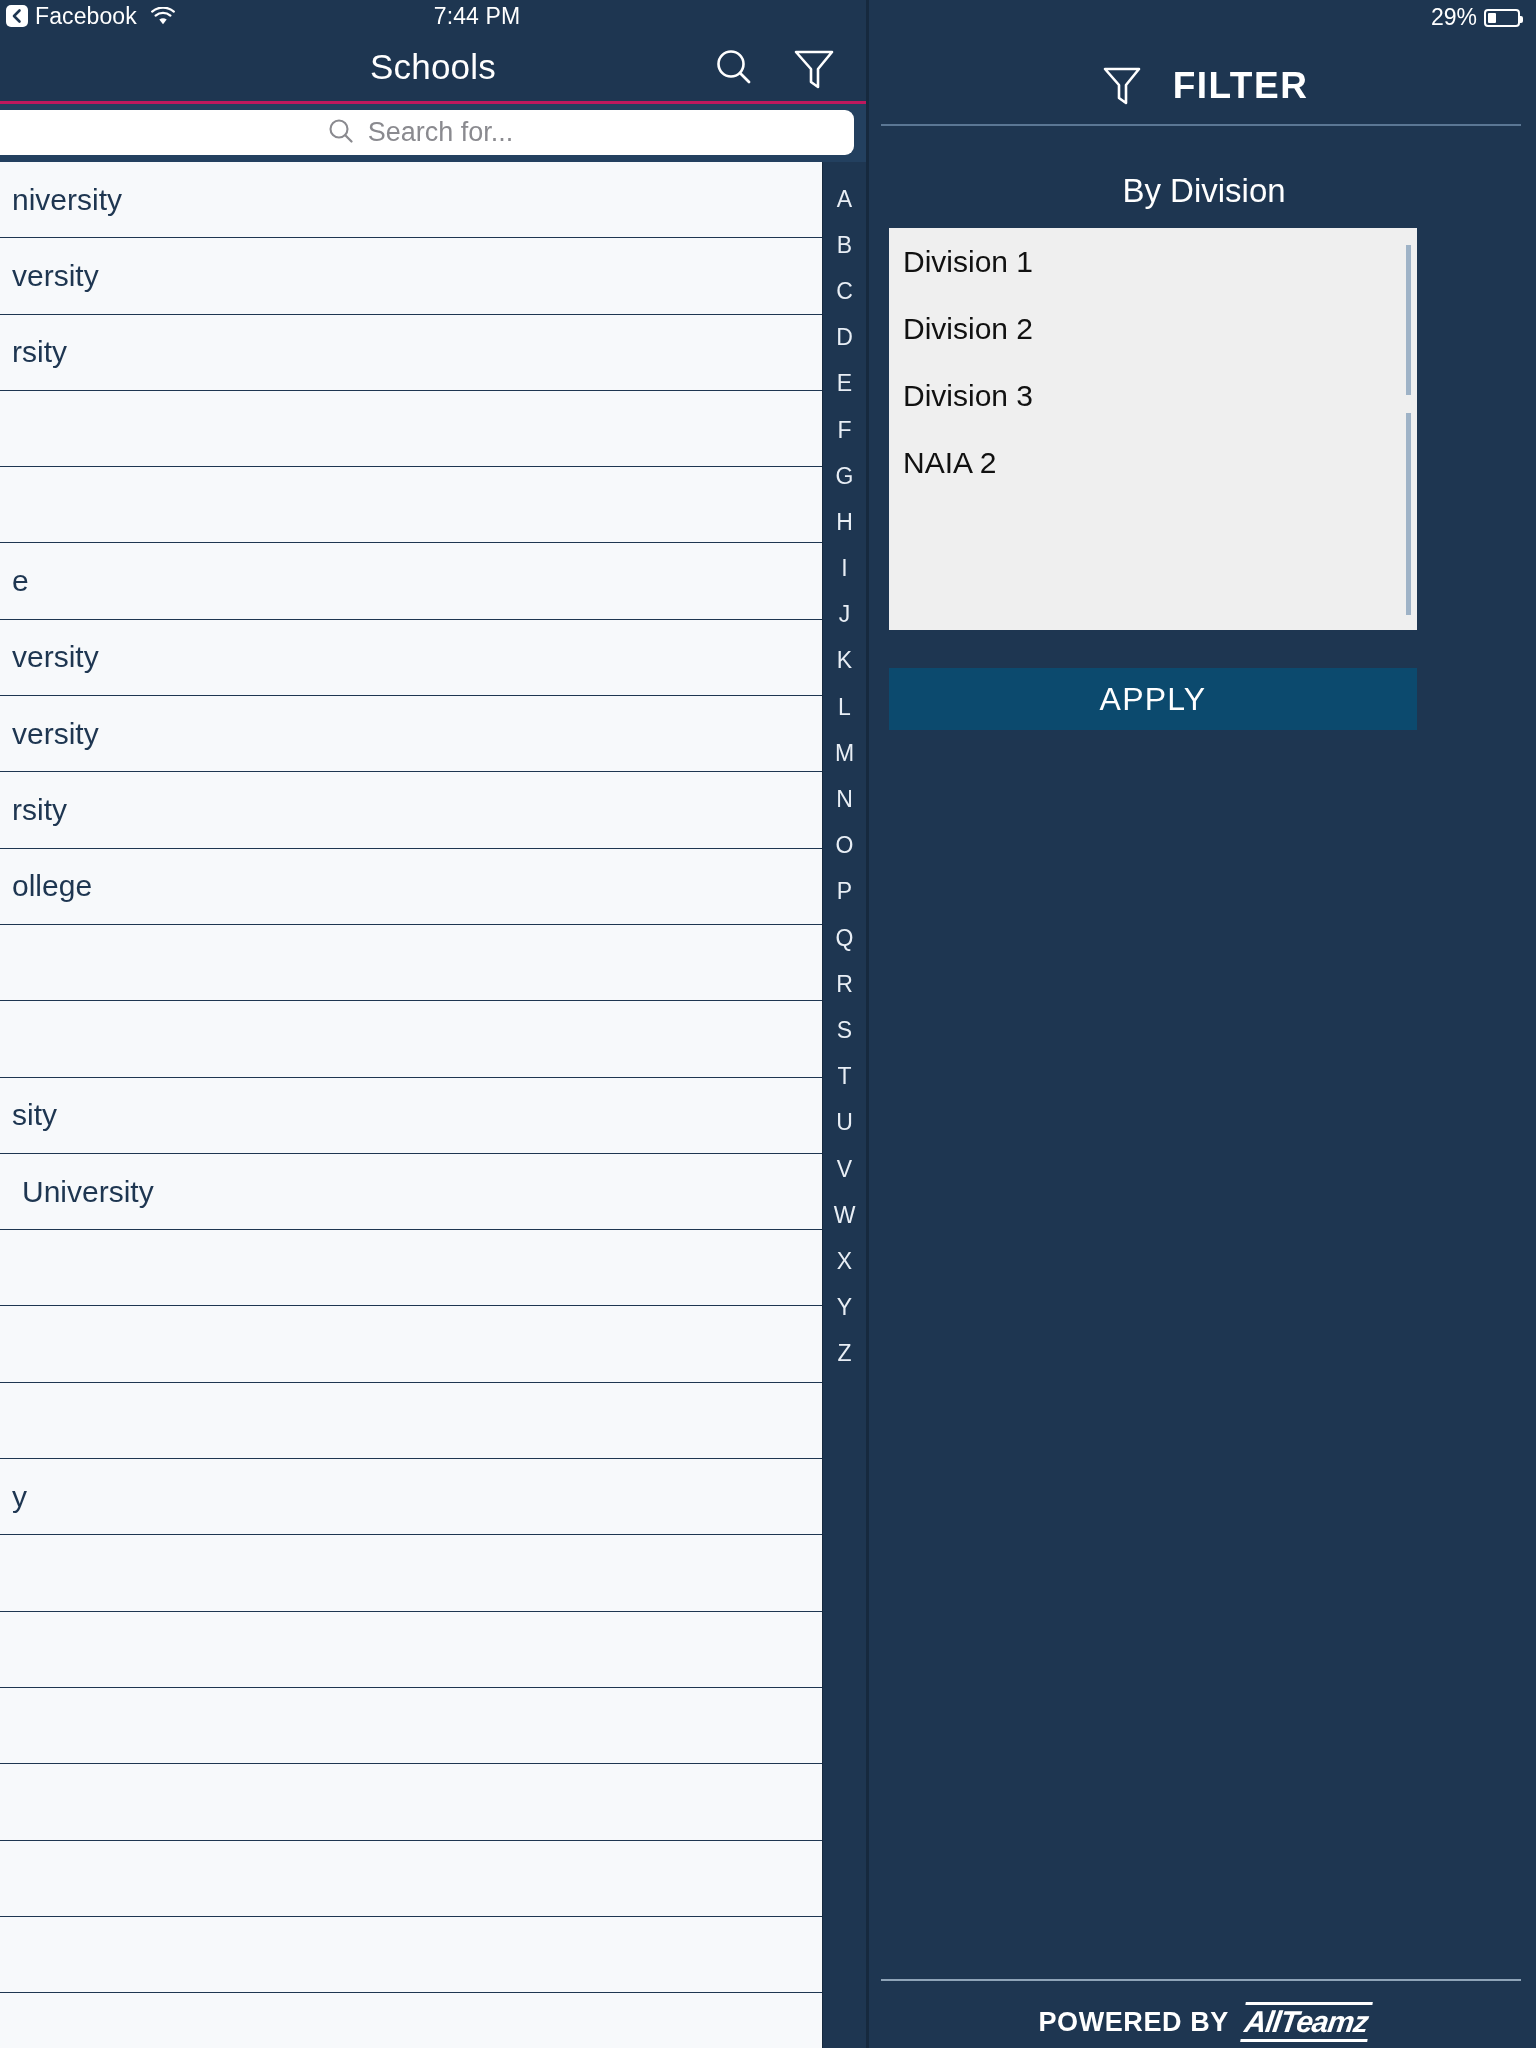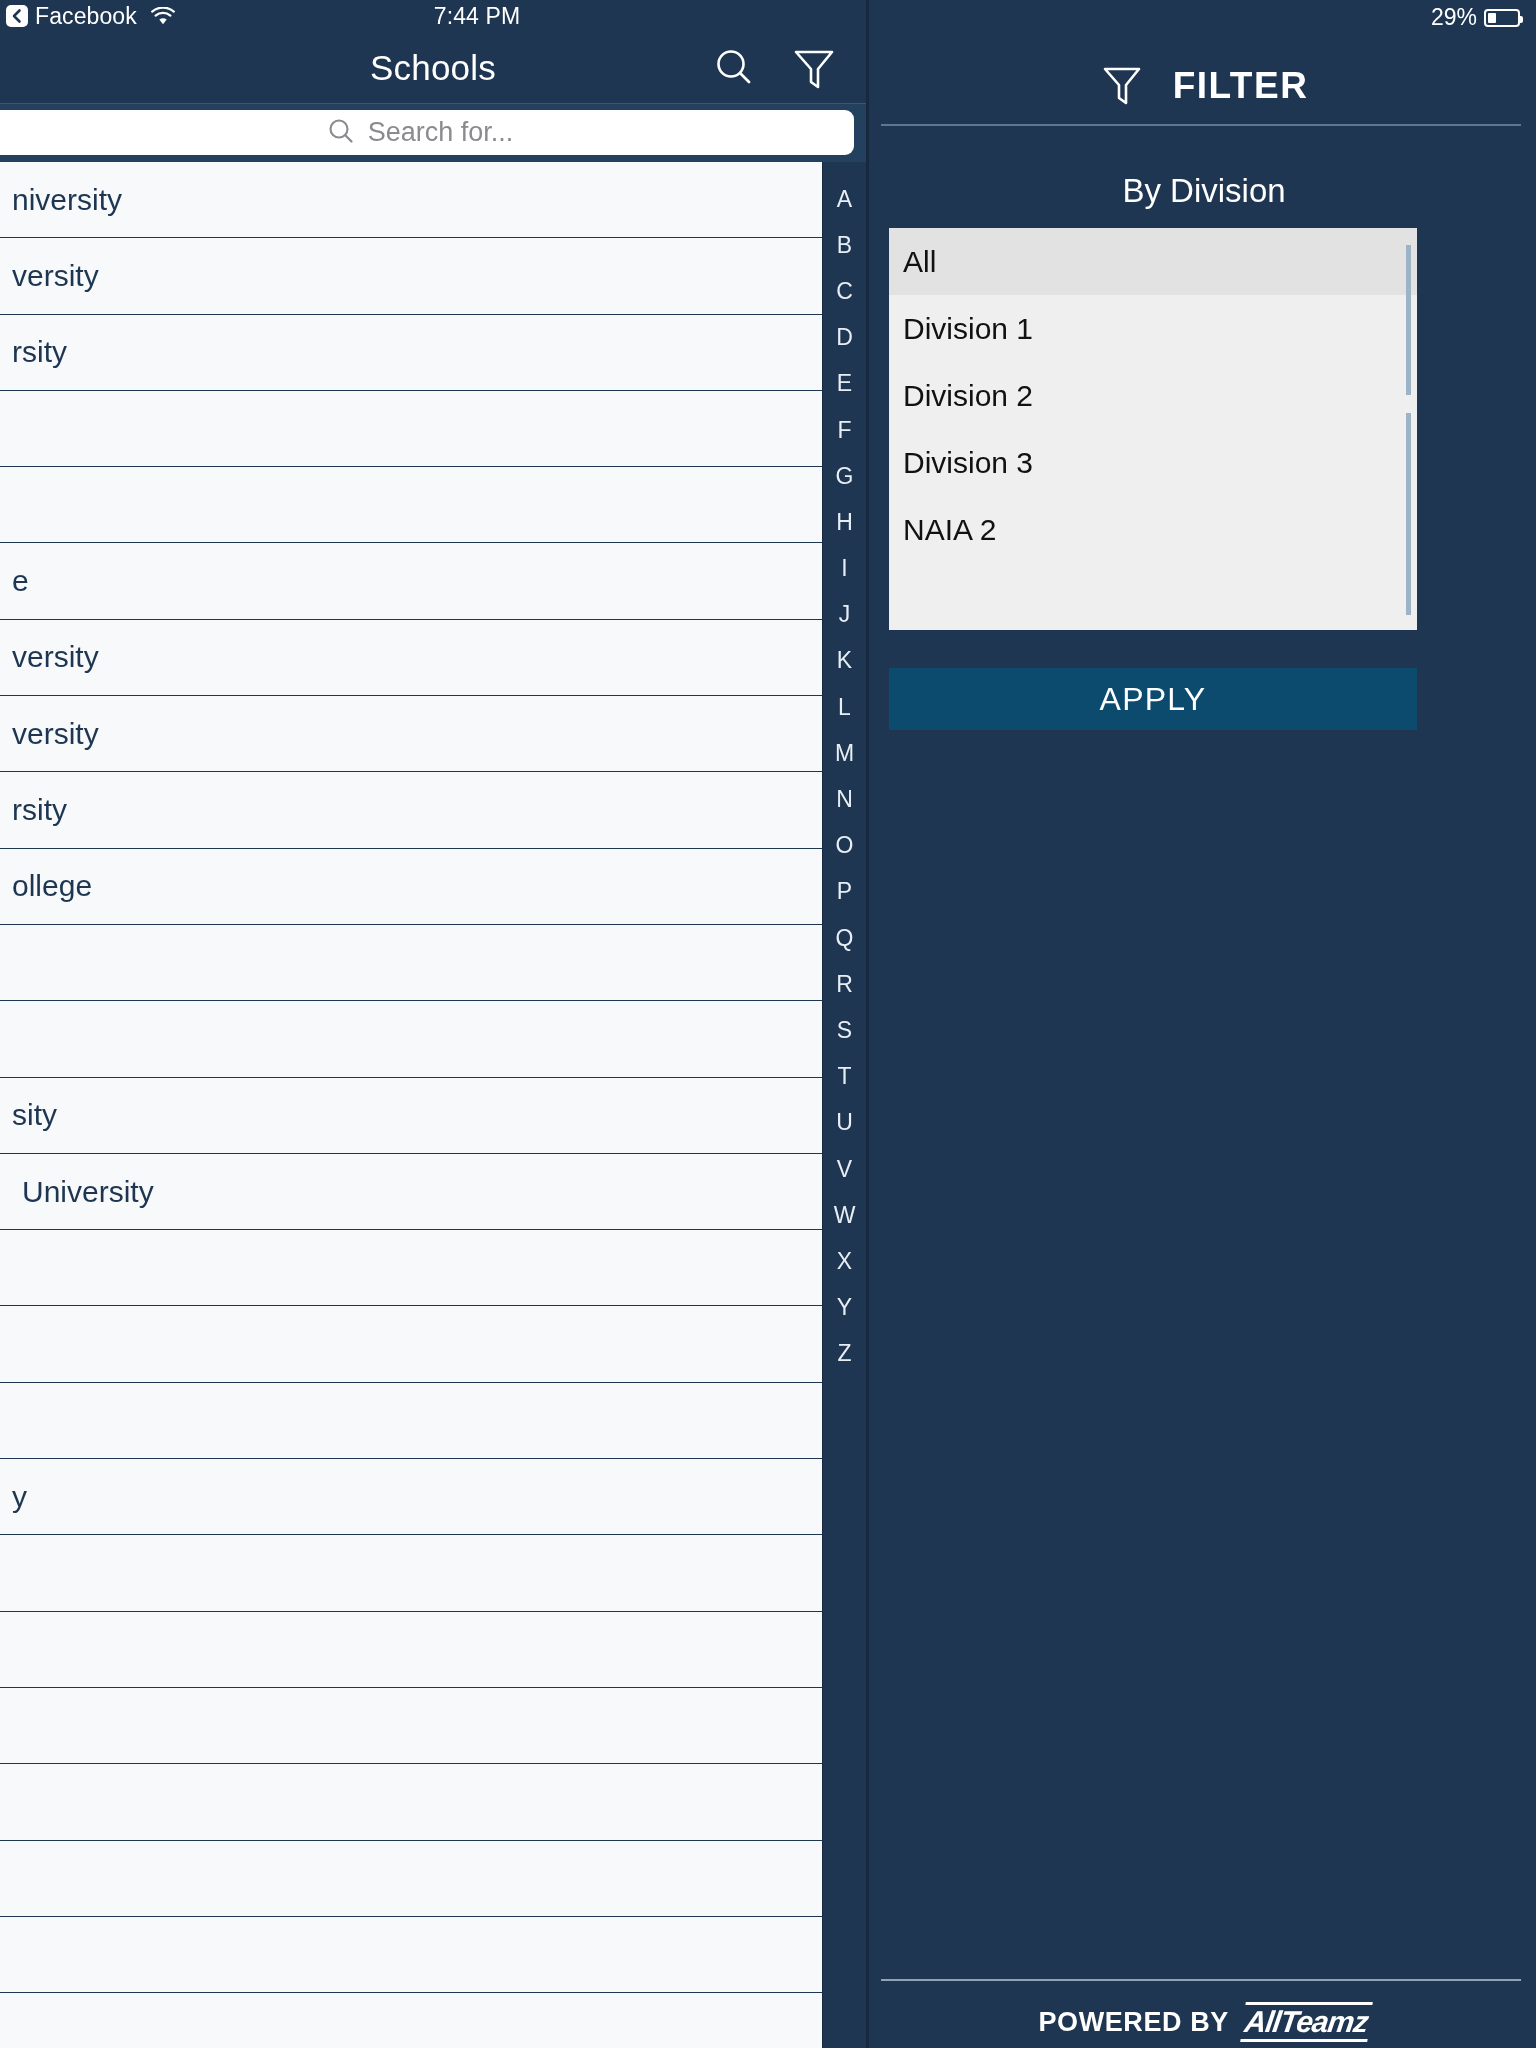--- a/index.html
+++ b/index.html
@@ -39,21 +39,21 @@
   #status-time{
     position:absolute; left:0; right:0; text-align:center;
     font-size:23px; font-weight:400; pointer-events:none;
   }
 
   
   #nav-bar{
     position:absolute; left:0; top:32px; width:866px; height:72px;
     background:#1e3651; color:#fff;
     display:flex; align-items:center; justify-content:center;
-    border-bottom:1px solid #be185d;
+    border-bottom:3px solid #be185d;
   }
   #nav-title{ font-size:35px; font-weight:400; letter-spacing:.2px; }
   #nav-actions{
     position:absolute; right:28px; top:0; height:72px;
     display:flex; align-items:center; gap:32px;
   }
   .nav-icon-btn{ width:48px; height:48px; display:flex; align-items:center; justify-content:center; }
 
   
   #search-strip{
@@ -371,21 +371,20 @@
         <path d="M5 9 L39 9 L26 25 L26 43 L19 38 L19 25 Z" fill="none" stroke="#ffffff" stroke-width="2.6" stroke-linejoin="round"></path>
       </svg>
     </span>
     <span id="filter-title">FILTER</span>
   </div>
   <div id="filter-divider"></div>
 
   <div id="by-division-label">By Division</div>
 
   <div id="division-list">
-      <div class="division-item selected">All</div>
       <div class="division-item">Division 1</div>
       <div class="division-item">Division 2</div>
       <div class="division-item">Division 3</div>
       <div class="division-item">NAIA 2</div>
     </div>
   <div id="division-scrollbar">
     <span class="scroll-seg" style="top:0px;height:150px;"></span>
     <span class="scroll-seg" style="top:168px;height:202px;"></span>
   </div>
 

